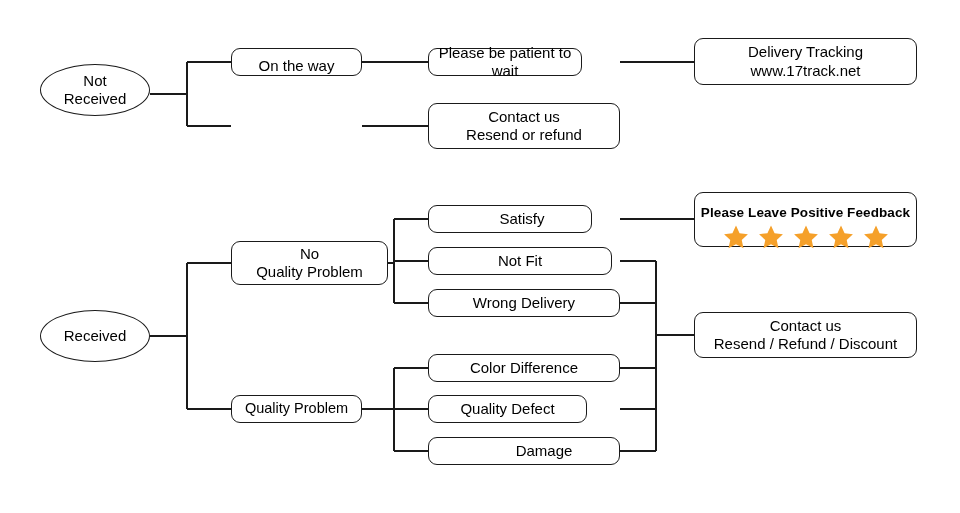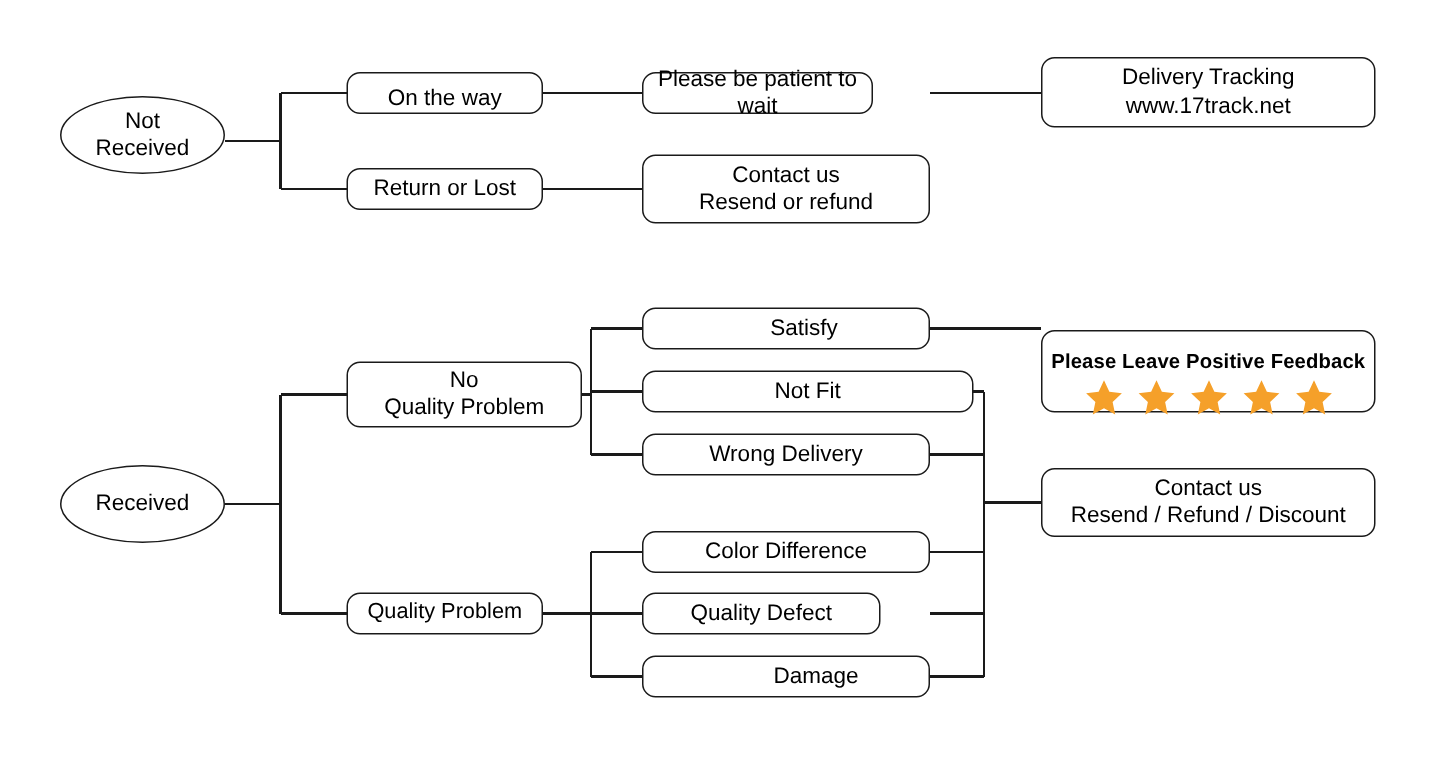--- a/index.html
+++ b/index.html
@@ -49,21 +49,20 @@
     box-sizing: border-box;
     white-space: pre-line;
   }
   .t15 { font-size: 15px; }
   .t145 { font-size: 14.5px; }
 
   .feedback-node {
     flex-direction: column;
     justify-content: center;
     padding-top: 16px;
-    margin-top: 28px;
   }
   .feedback-title {
     font-size: 13.5px;
     font-weight: bold;
     letter-spacing: 0.1px;
     white-space: nowrap;
   }
   .stars {
     display: flex;
     gap: 9px;
@@ -126,23 +125,20 @@
   </div>
 
   <div class="node ellipse t15" style="left:40px; top:310px; width:110px; height:52px;">
     <span class="lines">Received</span>
   </div>
 
   <div class="node rounded t15" style="left:231px; top:48px; width:131px; height:28px;align-items:flex-end;">
     <span class="lines">On the way</span>
   </div>
 
-  <div class="node rounded t15" style="left:231px; top:112px; width:131px; height:28px;">
-    <span class="lines">Return or Lost</span>
-  </div>
 
   <div class="node rounded t15" style="left:428px; top:48px; width:154px; height:28px;">
     <span class="lines">Please be patient to wait</span>
   </div>
 
   <div class="node rounded t15" style="left:428px; top:103px; width:192px; height:46px;">
     <span class="lines">Contact us
 Resend or refund</span>
   </div>
 
@@ -153,25 +149,25 @@
 
   <div class="node rounded t15" style="left:231px; top:241px; width:157px; height:44px;">
     <span class="lines">No
 Quality Problem</span>
   </div>
 
   <div class="node rounded t145" style="left:231px; top:395px; width:131px; height:28px;">
     <span class="lines">Quality Problem</span>
   </div>
 
-  <div class="node rounded t15" style="left:428px; top:205px; width:192px; height:28px;padding-left:24px;">
+  <div class="node rounded t15" style="left:428px; top:205px; width:164px; height:28px;padding-left:24px;">
     <span class="lines">Satisfy</span>
   </div>
 
-  <div class="node rounded t15" style="left:428px; top:247px; width:221px; height:28px;">
+  <div class="node rounded t15" style="left:428px; top:247px; width:184px; height:28px;">
     <span class="lines">Not Fit</span>
   </div>
 
   <div class="node rounded t15" style="left:428px; top:289px; width:192px; height:28px;">
     <span class="lines">Wrong Delivery</span>
   </div>
 
   <div class="node rounded t15" style="left:428px; top:354px; width:192px; height:28px;">
     <span class="lines">Color Difference</span>
   </div>

